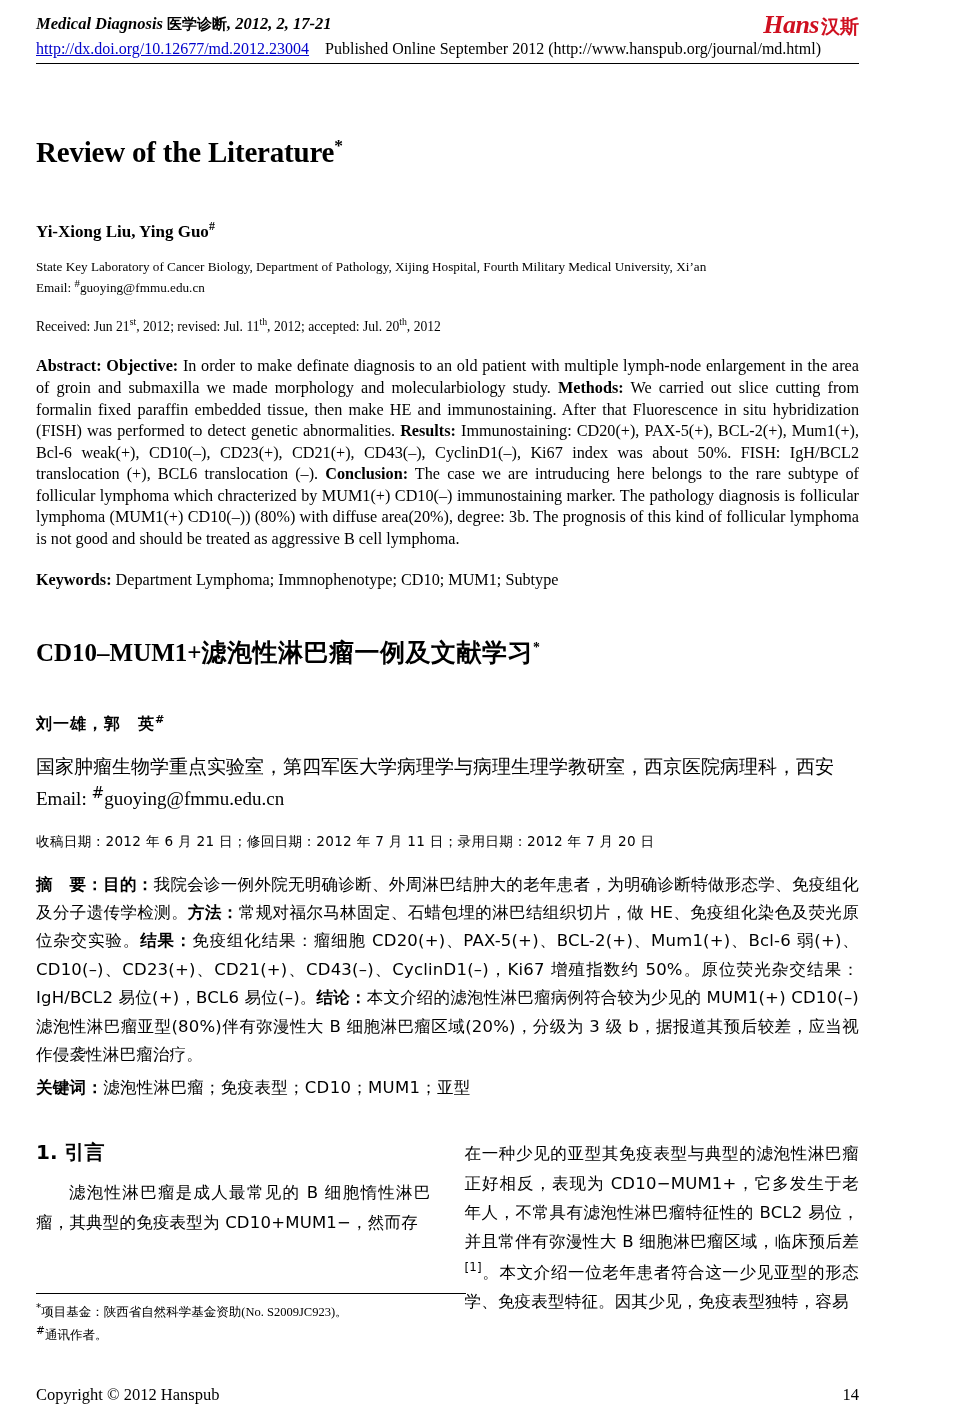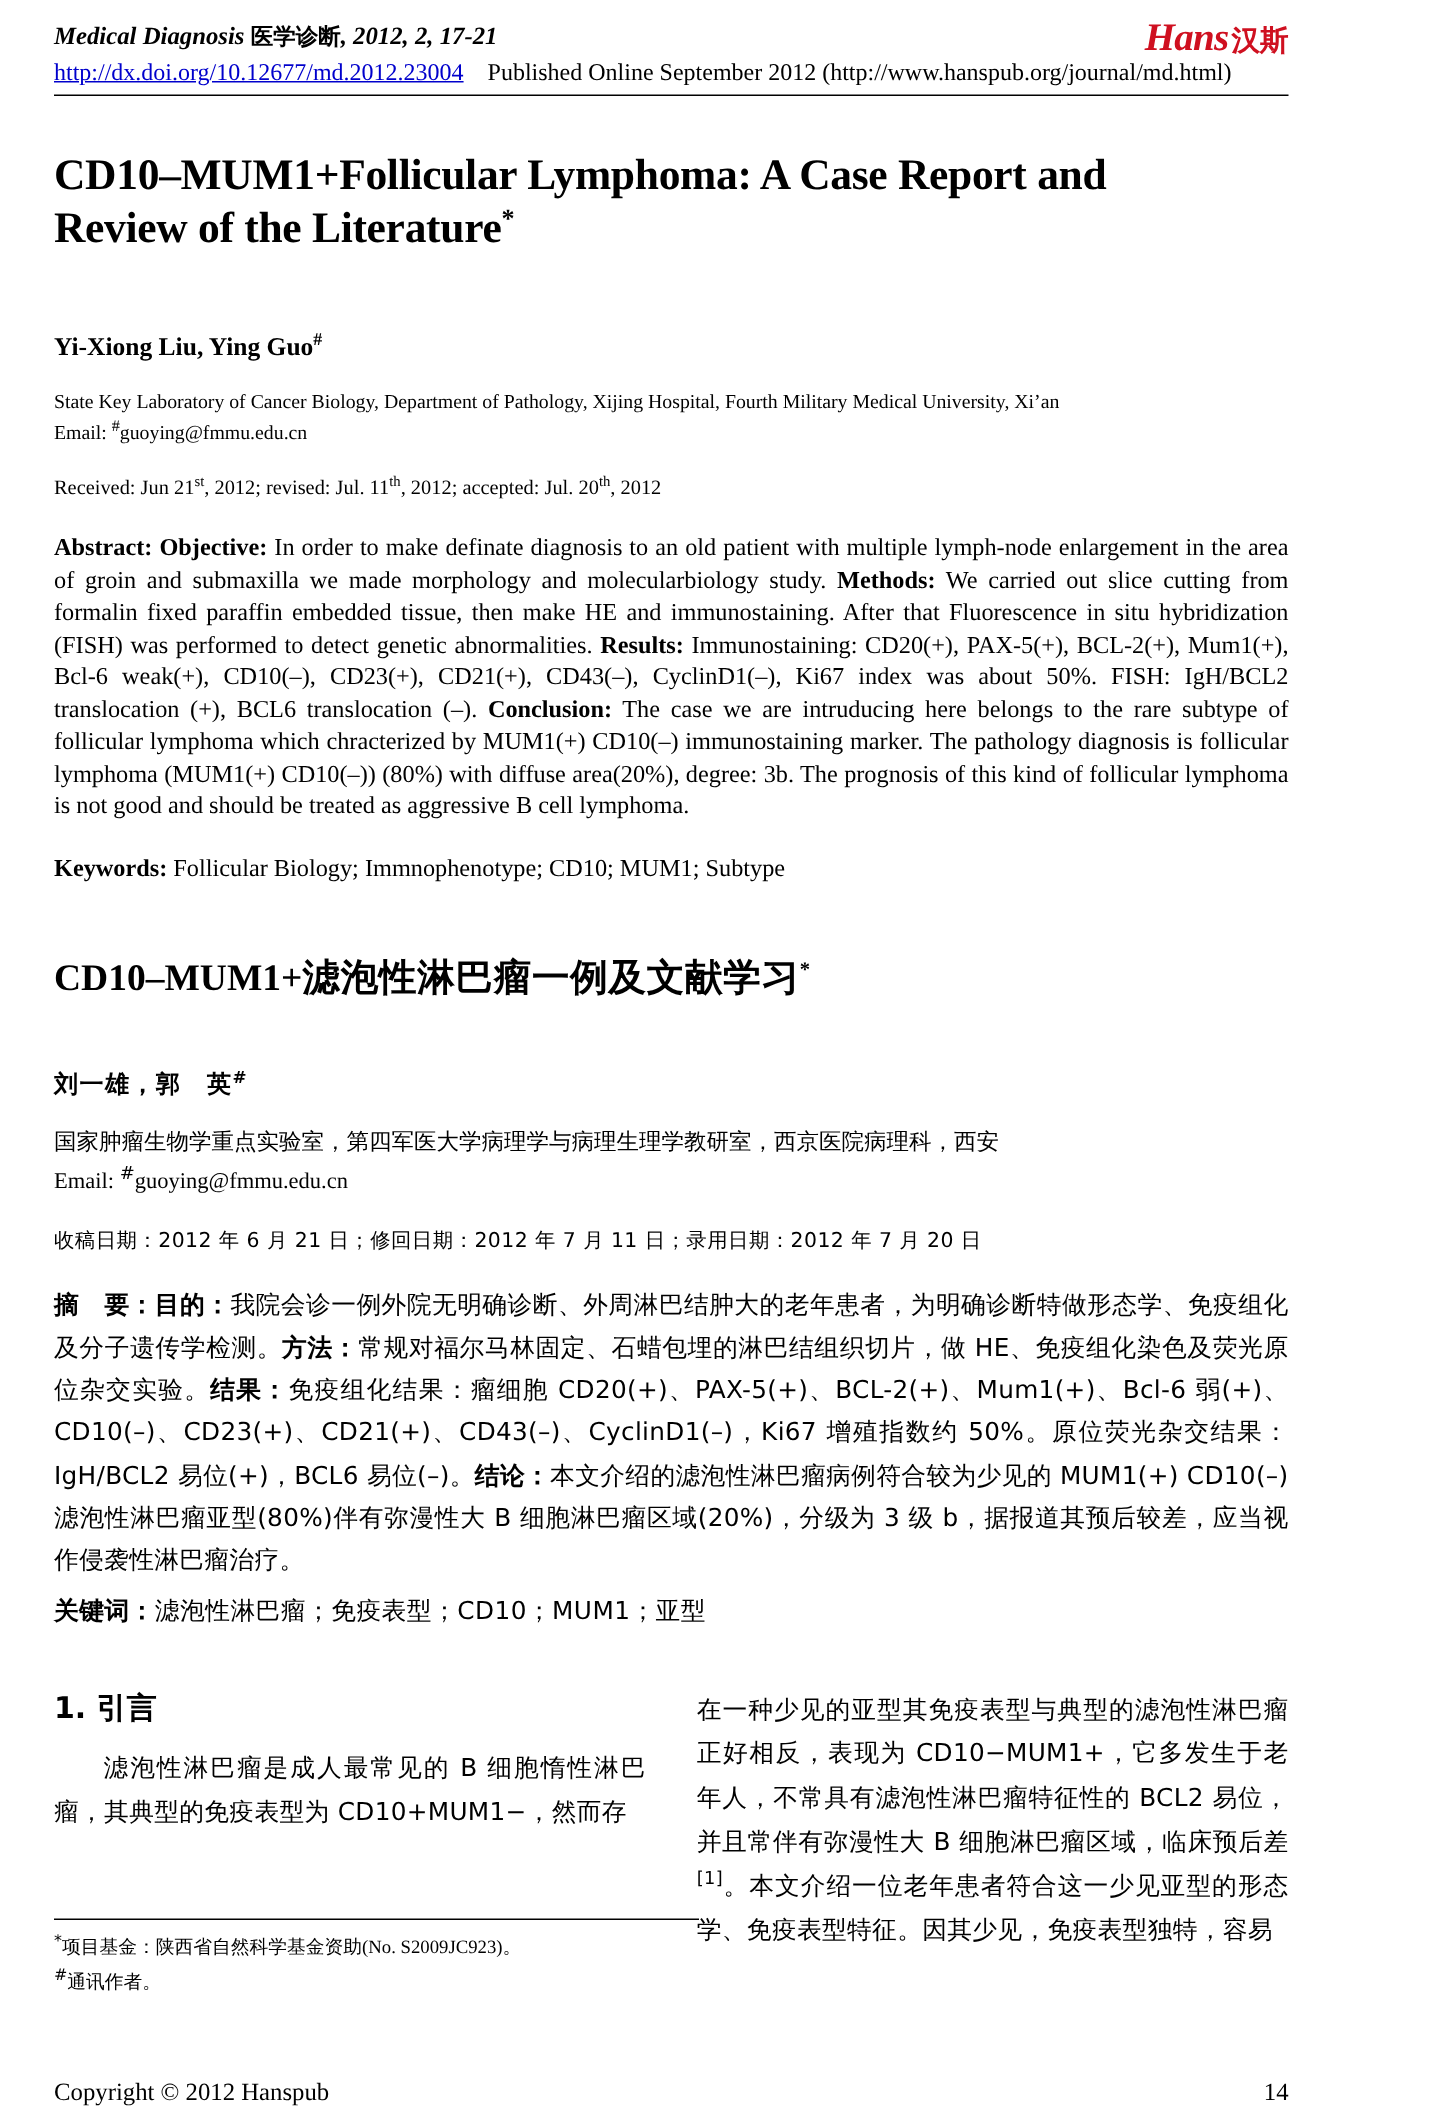--- a/index.html
+++ b/index.html
@@ -150,21 +150,21 @@
     font-family: "DejaVu Sans", sans-serif;
     font-size: 16px;
     font-weight: bold;
     margin-top: 44px;
     letter-spacing: 1px;
   }
   .authors-cn sup { font-size: 0.7em; }
 
   .affil-cn {
     font-family: "DejaVu Sans", sans-serif;
-    font-size: 15px;
+    font-size: 19px;
     line-height: 1.6;
     margin-top: 15px;
   }
   .affil-cn .latin { font-family: "Liberation Serif", serif; }
   .affil-cn sup { font-size: 0.8em; }
 
   .dates-cn {
     font-family: "DejaVu Sans", sans-serif;
     font-size: 13.6px;
     margin-top: 18px;
@@ -262,21 +262,21 @@
     </div>
   </div>
 
   <div class="doi-row">
     <a class="doi-link" href="#">http://dx.doi.org/10.12677/md.2012.23004</a>
     &nbsp;&nbsp;&nbsp;<span>Published Online September 2012 (http://www.hanspub.org/journal/md.html)</span>
   </div>
   <hr class="rule">
 
   <h1 class="title">
-    <span>CD10–MUM1+Follicular Lymphoma: A Case Report and</span><br>
+    <br>
     <span>Review of the Literature</span><sup>*</sup>
   </h1>
 
   <div class="authors">
     <span>Yi-Xiong Liu, Ying Guo</span><sup>#</sup>
   </div>
 
   <div class="affil">
     <div>State Key Laboratory of Cancer Biology, Department of Pathology, Xijing Hospital, Fourth Military Medical University, Xi’an</div>
     <div><span>Email: </span><sup>#</sup><span>guoying@fmmu.edu.cn</span></div>
@@ -284,21 +284,21 @@
 
   <div class="dates">
     <span>Received: Jun 21</span><sup>st</sup><span>, 2012; revised: Jul. 11</span><sup>th</sup><span>, 2012; accepted: Jul. 20</span><sup>th</sup><span>, 2012</span>
   </div>
 
   <div class="abstract">
     <b>Abstract: </b><b>Objective:</b><span> In order to make definate diagnosis to an old patient with multiple lymph-node enlargement in the area of groin and submaxilla we made morphology and molecularbiology study. </span><b>Methods:</b><span> We carried out slice cutting from formalin fixed paraffin embedded tissue, then make HE and immunostaining. After that Fluorescence in situ hybridization (FISH) was performed to detect genetic abnormalities. </span><b>Results:</b><span> Immunostaining: CD20(+), PAX-5(+), BCL-2(+), Mum1(+), Bcl-6 weak(+), CD10(–), CD23(+), CD21(+), CD43(–), CyclinD1(–), Ki67 index was about 50%. FISH: IgH/BCL2 translocation (+), BCL6 translocation (–). </span><b>Conclusion:</b><span> The case we are intruducing here belongs to the rare subtype of follicular lymphoma which chracterized by MUM1(+) CD10(–) immunostaining marker. The pathology diagnosis is follicular lymphoma (MUM1(+) CD10(–)) (80%) with diffuse area(20%), degree: 3b. The prognosis of this kind of follicular lymphoma is not good and should be treated as aggressive B cell lymphoma.</span>
   </div>
 
   <div class="keywords">
-    <b>Keywords: </b><span>Follicular Biology; Immnophenotype; CD10; MUM1; Subtype</span>
+    <b>Keywords: </b><span>Department Lymphoma; Immnophenotype; CD10; MUM1; Subtype</span>
   </div>
 
   <h2 class="title-cn">
     <span>CD10–MUM1+</span><span class="cn">滤泡性淋巴瘤一例及文献学习</span><sup>*</sup>
   </h2>
 
   <div class="authors-cn">
     <span>刘一雄，郭　英</span><sup>#</sup>
   </div>
 

